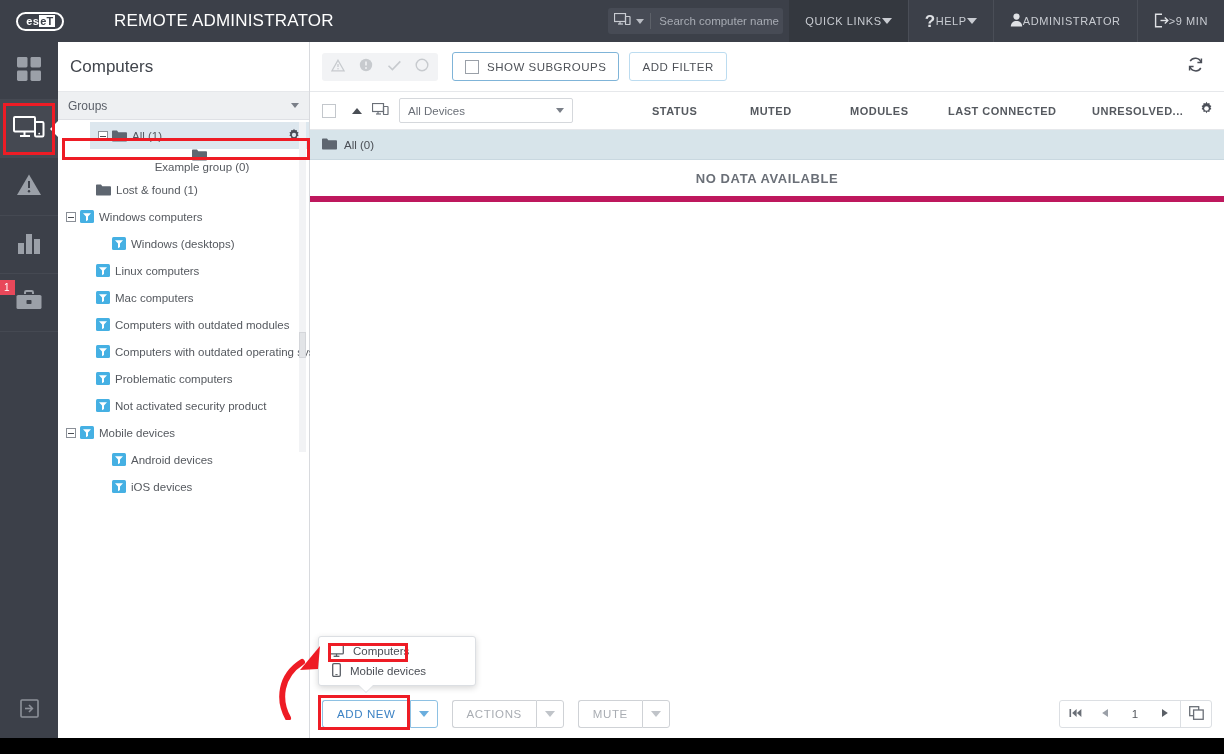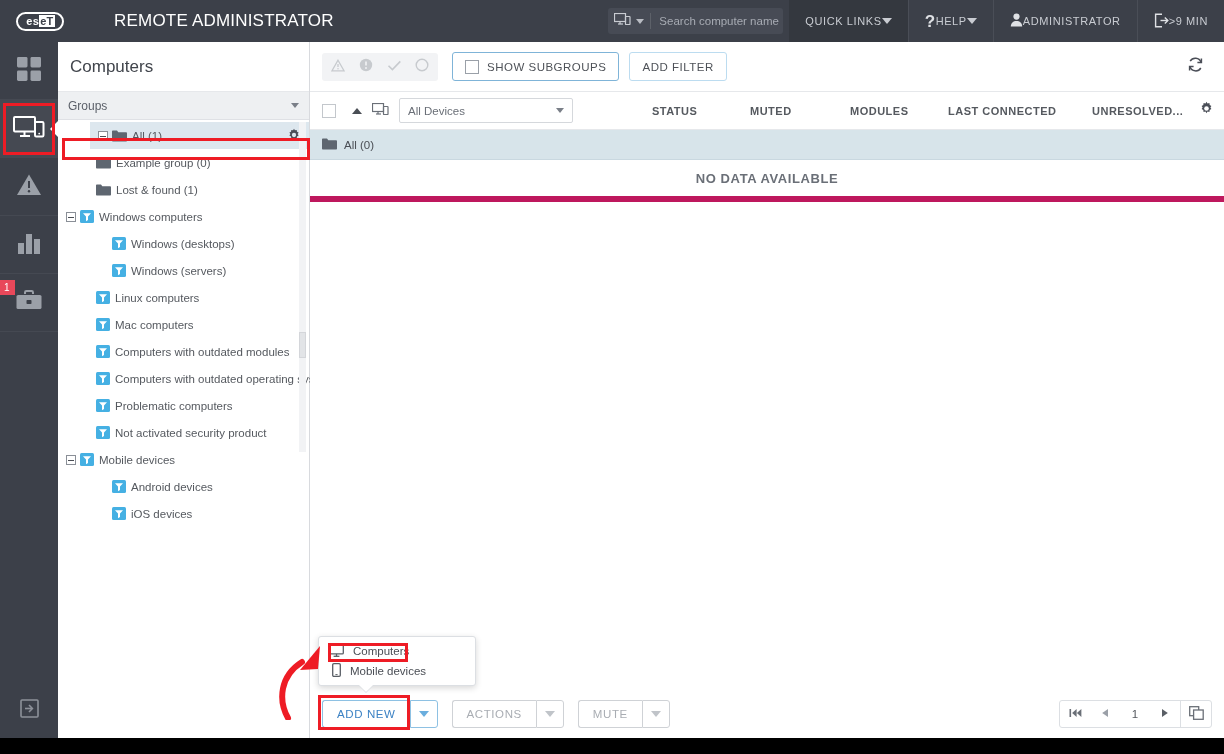--- a/index.html
+++ b/index.html
@@ -432,21 +432,21 @@
             <svg width="15" height="12" viewBox="0 0 15 12">
               <path d="M0 1.6C0 1 .5.6 1 .6h4l1.3 1.6H14c.6 0 1 .5 1 1v7.2c0 .6-.4 1-1 1H1c-.5 0-1-.4-1-1z" fill="#5e6670"></path>
             </svg>
           </span>
           <span class="tree-label">All (1)</span>
           <span class="tree-gear"><svg width="14" height="14" viewBox="0 0 15 15">
               <path d="M7.5 0.8l1 1.6 1.9-.3.3 1.9 1.7.9-1 1.6 1 1.6-1.7.9-.3 1.9-1.9-.3-1 1.6-1-1.6-1.9.3-.3-1.9-1.7-.9 1-1.6-1-1.6 1.7-.9.3-1.9 1.9.3z" fill="#4a4e57"></path>
               <circle cx="7.5" cy="7.5" r="2.3" fill="#dde7ee"></circle>
             </svg></span>
         </div>
-        <div class="tree-row" style="padding-left: 24px;">
+        <div class="tree-row" style="padding-left: 40px; flex-direction: column;">
           <span class="no-exp"></span>
           <span style="display: inline-flex;">
             <svg width="15" height="12" viewBox="0 0 15 12">
               <path d="M0 1.6C0 1 .5.6 1 .6h4l1.3 1.6H14c.6 0 1 .5 1 1v7.2c0 .6-.4 1-1 1H1c-.5 0-1-.4-1-1z" fill="#5e6670"></path>
             </svg>
           </span>
           <span class="tree-label">Example group (0)</span>
         </div>
         <div class="tree-row" style="padding-left: 24px;">
           <span class="no-exp"></span>
@@ -469,30 +469,20 @@
         </div>
         <div class="tree-row" style="padding-left: 40px;">
           <span class="no-exp"></span>
           <span style="display: inline-flex;">
             <svg width="14" height="13" viewBox="0 0 14 13">
               <rect x="0" y="0" width="14" height="13" rx="1.5" fill="#45b0e3"></rect>
               <path d="M3 3.2h8l-3 3.3v3.6l-2 1.2V6.5z" fill="#fff"></path>
             </svg>
           </span>
           <span class="tree-label">Windows (desktops)</span>
-        </div>
-        <div class="tree-row" style="padding-left: 40px;">
-          <span class="no-exp"></span>
-          <span style="display: inline-flex;">
-            <svg width="14" height="13" viewBox="0 0 14 13">
-              <rect x="0" y="0" width="14" height="13" rx="1.5" fill="#45b0e3"></rect>
-              <path d="M3 3.2h8l-3 3.3v3.6l-2 1.2V6.5z" fill="#fff"></path>
-            </svg>
-          </span>
-          <span class="tree-label">Windows (servers)</span>
         </div>
         <div class="tree-row" style="padding-left: 24px;">
           <span class="no-exp"></span>
           <span style="display: inline-flex;">
             <svg width="14" height="13" viewBox="0 0 14 13">
               <rect x="0" y="0" width="14" height="13" rx="1.5" fill="#45b0e3"></rect>
               <path d="M3 3.2h8l-3 3.3v3.6l-2 1.2V6.5z" fill="#fff"></path>
             </svg>
           </span>
           <span class="tree-label">Linux computers</span>

